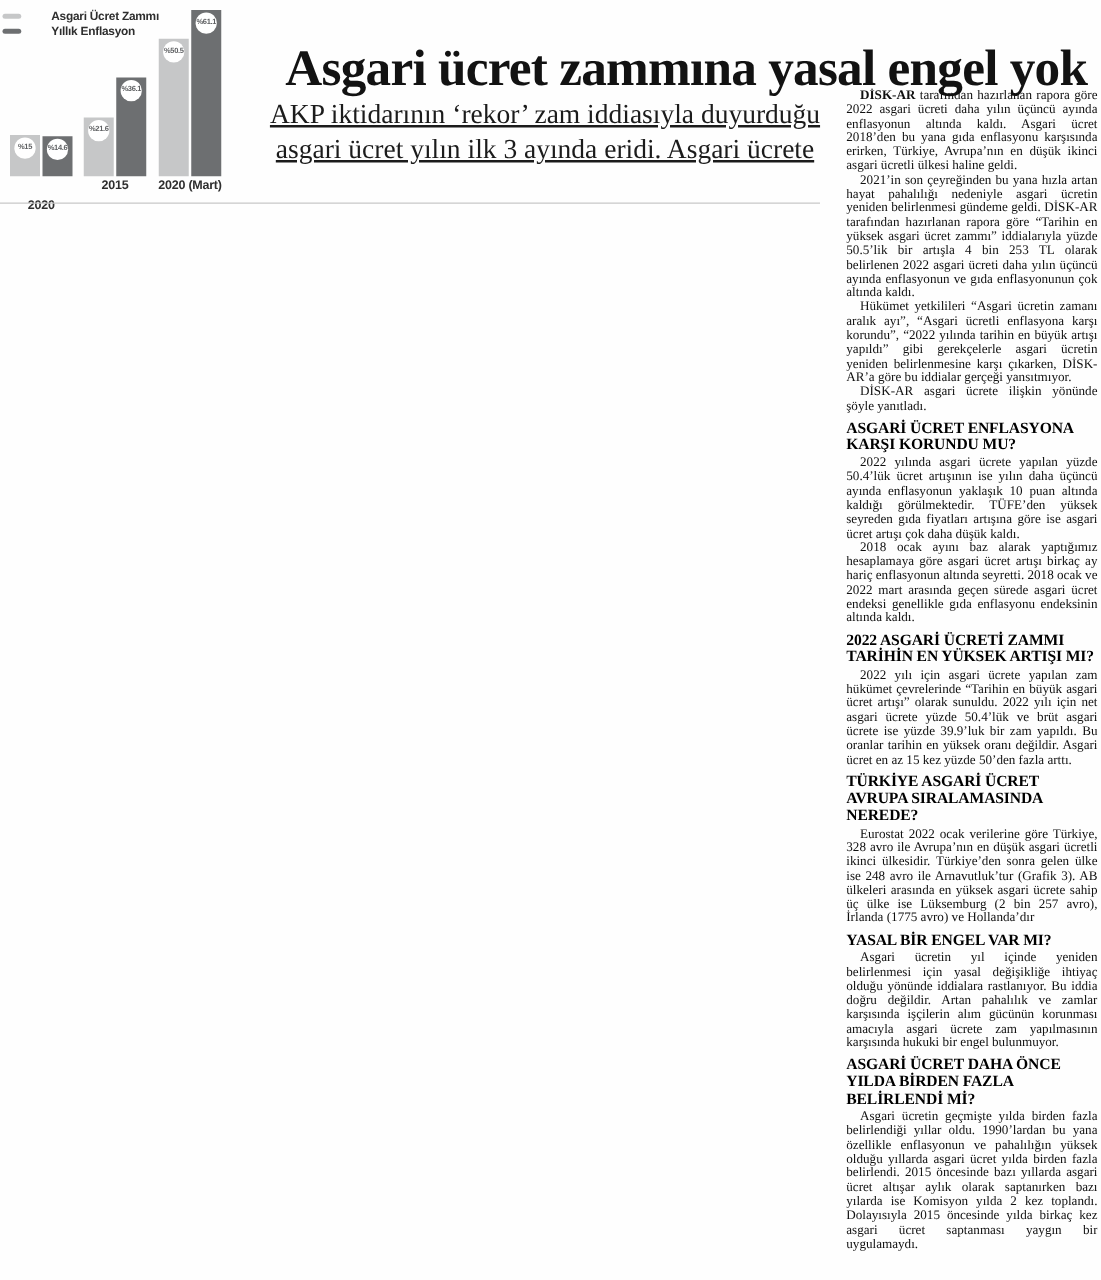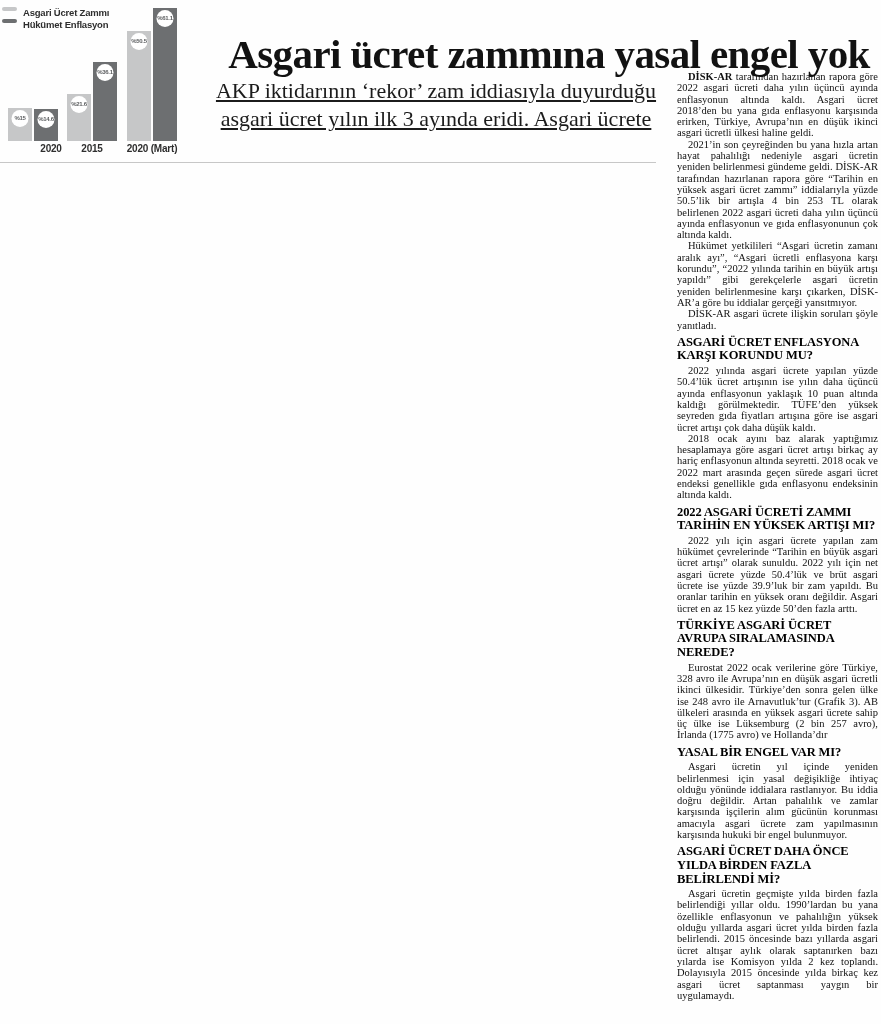--- a/index.html
+++ b/index.html
@@ -4,21 +4,21 @@
 <style>
   html,body{margin:0;padding:0;}
   body{
     width:881px;height:1024px;position:relative;overflow:hidden;
     background:#fefefe;color:#151515;
     font-family:"Liberation Serif",serif;
   }
   
   .chart{position:absolute;left:0;top:0;width:190px;height:162px;font-family:"Liberation Sans",sans-serif;}
   .legend{position:absolute;left:2px;top:7px;z-index:3;}
-  .legend-row{display:flex;gap:6px;height:12px;}
+  .legend-row{display:flex;align-items:center;gap:24px;height:12px;}
   .sw{width:15px;height:4px;border-radius:2px;flex:0 0 auto;}
   .legend-label{font-size:9.5px;font-weight:bold;color:#2e2e2e;white-space:nowrap;letter-spacing:-0.2px;}
   .plot{position:absolute;left:0;top:0;width:190px;height:162px;}
   .bar{position:absolute;bottom:21px;width:24px;}
   .badge{
     position:absolute;top:2px;left:50%;transform:translateX(-50%);
     width:17px;height:17px;border-radius:50%;background:#ffffff;
     color:#5f6163;font-size:6px;font-weight:bold;line-height:17px;text-align:center;
     letter-spacing:-0.3px;white-space:nowrap;
   }
@@ -51,21 +51,21 @@
 <body>
 
 <div class="chart">
   <div class="plot">
       <div class="bar" style="left: 8px; width: 24px; height: 33px; background: rgb(198, 199, 200);">
         <span class="badge">%15</span>
       </div>
       <div class="bar" style="left: 34px; width: 24px; height: 32px; background: rgb(109, 111, 113);">
         <span class="badge">%14.6</span>
       </div>
-      <div class="xlab" style="left: 19px;">2020</div>
+      <div class="xlab" style="left: 1px; margin-top: 16px;">2020</div>
       <div class="bar" style="left: 67px; width: 24px; height: 47px; background: rgb(198, 199, 200);">
         <span class="badge">%21.6</span>
       </div>
       <div class="bar" style="left: 93px; width: 24px; height: 79px; background: rgb(109, 111, 113);">
         <span class="badge">%36.1</span>
       </div>
       <div class="xlab" style="left: 60px;">2015</div>
       <div class="bar" style="left: 127px; width: 24px; height: 110px; background: rgb(198, 199, 200);">
         <span class="badge">%50.5</span>
       </div>
@@ -74,37 +74,37 @@
       </div>
       <div class="xlab" style="left: 120px;">2020 (Mart)</div>
     </div>
   <div class="legend">
     <div class="legend-row">
       <span class="sw" style="background: rgb(198, 199, 200);"></span>
       <span class="legend-label">Asgari Ücret Zammı</span>
     </div>
     <div class="legend-row">
       <span class="sw" style="background: rgb(109, 111, 113);"></span>
-      <span class="legend-label">Hükümet Enflasyon</span>
+      <span class="legend-label">Yıllık Enflasyon</span>
     </div>
   </div>
 </div>
 
 <h1 class="headline">Asgari ücret zammına yasal engel yok</h1>
 <div class="deck">
   <div class="deck-line">AKP iktidarının ‘rekor’ zam iddiasıyla duyurduğu</div>
   <div class="deck-line">asgari ücret yılın ilk 3 ayında eridi. Asgari ücrete</div>
 </div>
 <div class="divider"></div>
 
 <div class="article">
     <p class="ap"><b>DİSK-AR</b> tarafından hazırlanan rapora göre 2022 asgari ücreti daha yılın üçüncü ayında enflasyonun altında kaldı. Asgari ücret 2018’den bu yana gıda enflasyonu karşısında erirken, Türkiye, Avrupa’nın en düşük ikinci asgari ücretli ülkesi haline geldi.</p>
     <p class="ap">2021’in son çeyreğinden bu yana hızla artan hayat pahalılığı nedeniyle asgari ücretin yeniden belirlenmesi gündeme geldi. DİSK-AR tarafından hazırlanan rapora göre “Tarihin en yüksek asgari ücret zammı” iddialarıyla yüzde 50.5’lik bir artışla 4 bin 253 TL olarak belirlenen 2022 asgari ücreti daha yılın üçüncü ayında enflasyonun ve gıda enflasyonunun çok altında kaldı.</p>
     <p class="ap">Hükümet yetkilileri “Asgari ücretin zamanı aralık ayı”, “Asgari ücretli enflasyona karşı korundu”, “2022 yılında tarihin en büyük artışı yapıldı” gibi gerekçelerle asgari ücretin yeniden belirlenmesine karşı çıkarken, DİSK-AR’a göre bu iddialar gerçeği yansıtmıyor.</p>
-    <p class="ap">DİSK-AR asgari ücrete ilişkin soruları şöyle yanıtladı.</p>
+    <p class="ap">DİSK-AR asgari ücrete ilişkin yönünde şöyle yanıtladı.</p>
     <h3 class="sec">ASGARİ ÜCRET ENFLASYONA KARŞI KORUNDU MU?</h3>
     <p class="ap">2022 yılında asgari ücrete yapılan yüzde 50.4’lük ücret artışının ise yılın daha üçüncü ayında enflasyonun yaklaşık 10 puan altında kaldığı görülmektedir. TÜFE’den yüksek seyreden gıda fiyatları artışına göre ise asgari ücret artışı çok daha düşük kaldı.</p>
     <p class="ap">2018 ocak ayını baz alarak yaptığımız hesaplamaya göre asgari ücret artışı birkaç ay hariç enflasyonun altında seyretti. 2018 ocak ve 2022 mart arasında geçen sürede asgari ücret endeksi genellikle gıda enflasyonu endeksinin altında kaldı.</p>
     <h3 class="sec">2022 ASGARİ ÜCRETİ ZAMMI TARİHİN EN YÜKSEK ARTIŞI MI?</h3>
     <p class="ap">2022 yılı için asgari ücrete yapılan zam hükümet çevrelerinde “Tarihin en büyük asgari ücret artışı” olarak sunuldu. 2022 yılı için net asgari ücrete yüzde 50.4’lük ve brüt asgari ücrete ise yüzde 39.9’luk bir zam yapıldı. Bu oranlar tarihin en yüksek oranı değildir. Asgari ücret en az 15 kez yüzde 50’den fazla arttı.</p>
     <h3 class="sec">TÜRKİYE ASGARİ ÜCRET AVRUPA SIRALAMASINDA NEREDE?</h3>
     <p class="ap">Eurostat 2022 ocak verilerine göre Türkiye, 328 avro ile Avrupa’nın en düşük asgari ücretli ikinci ülkesidir. Türkiye’den sonra gelen ülke ise 248 avro ile Arnavutluk’tur (Grafik 3). AB ülkeleri arasında en yüksek asgari ücrete sahip üç ülke ise Lüksemburg (2 bin 257 avro), İrlanda (1775 avro) ve Hollanda’dır</p>
     <h3 class="sec">YASAL BİR ENGEL VAR MI?</h3>
     <p class="ap">Asgari ücretin yıl içinde yeniden belirlenmesi için yasal değişikliğe ihtiyaç olduğu yönünde iddialara rastlanıyor. Bu iddia doğru değildir. Artan pahalılık ve zamlar karşısında işçilerin alım gücünün korunması amacıyla asgari ücrete zam yapılmasının karşısında hukuki bir engel bulunmuyor.</p>
     <h3 class="sec">ASGARİ ÜCRET DAHA ÖNCE YILDA BİRDEN FAZLA BELİRLENDİ Mİ?</h3>

